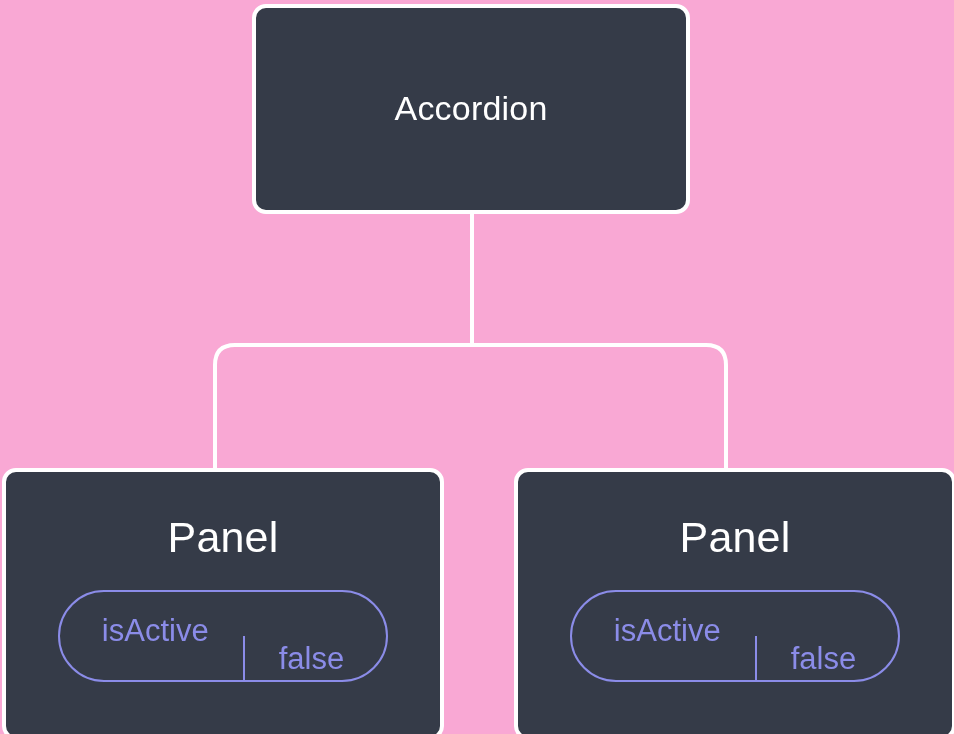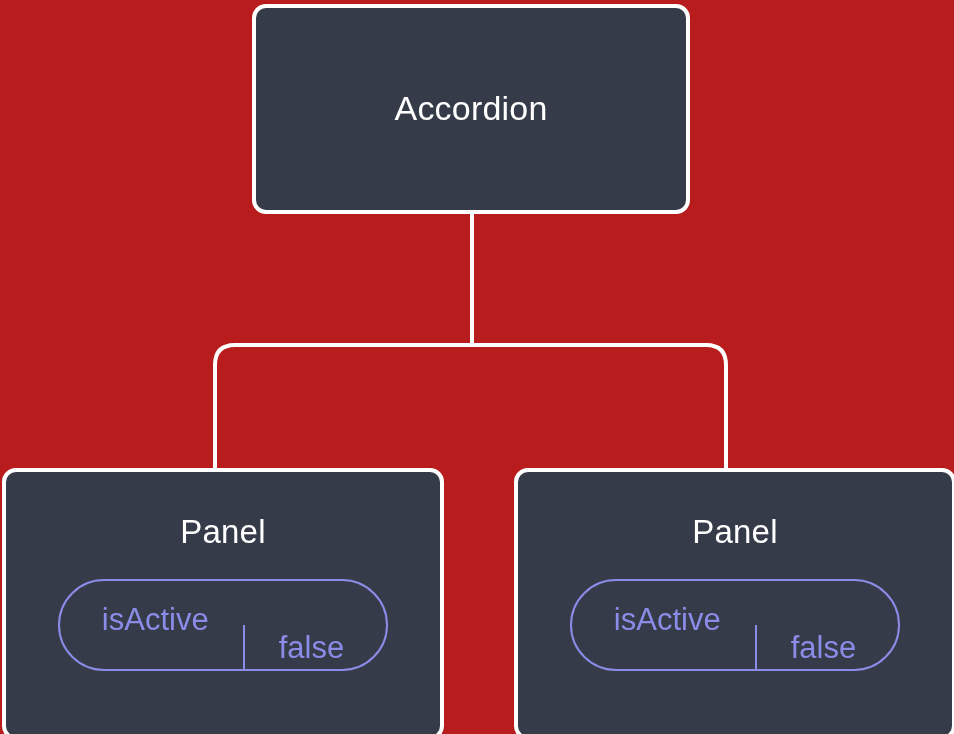--- a/index.html
+++ b/index.html
@@ -10,21 +10,21 @@
   }
   body {
     font-family: "Liberation Sans", sans-serif;
     -webkit-font-smoothing: antialiased;
   }
 
   #stage {
     position: relative;
     width: 954px;
     height: 734px;
-    background: #b91c1c;
+    background: #f9a8d4;
     overflow: hidden;
   }
 
   
   #connectors {
     position: absolute;
     left: 0;
     top: 0;
     width: 954px;
     height: 734px;
@@ -57,21 +57,21 @@
     height: 272px;
     justify-content: flex-start;
     padding-top: 42px;
   }
 
   .node-child-left  { left: 2px; }
   .node-child-right { left: 514px; }
 
   .node-title {
     color: #ffffff;
-    font-size: 33px;
+    font-size: 43px;
     line-height: 1.1;
     letter-spacing: 0.2px;
     font-weight: 400;
     text-align: center;
     white-space: nowrap;
   }
 
   .node-root .node-title {
     font-size: 34px;
   }

